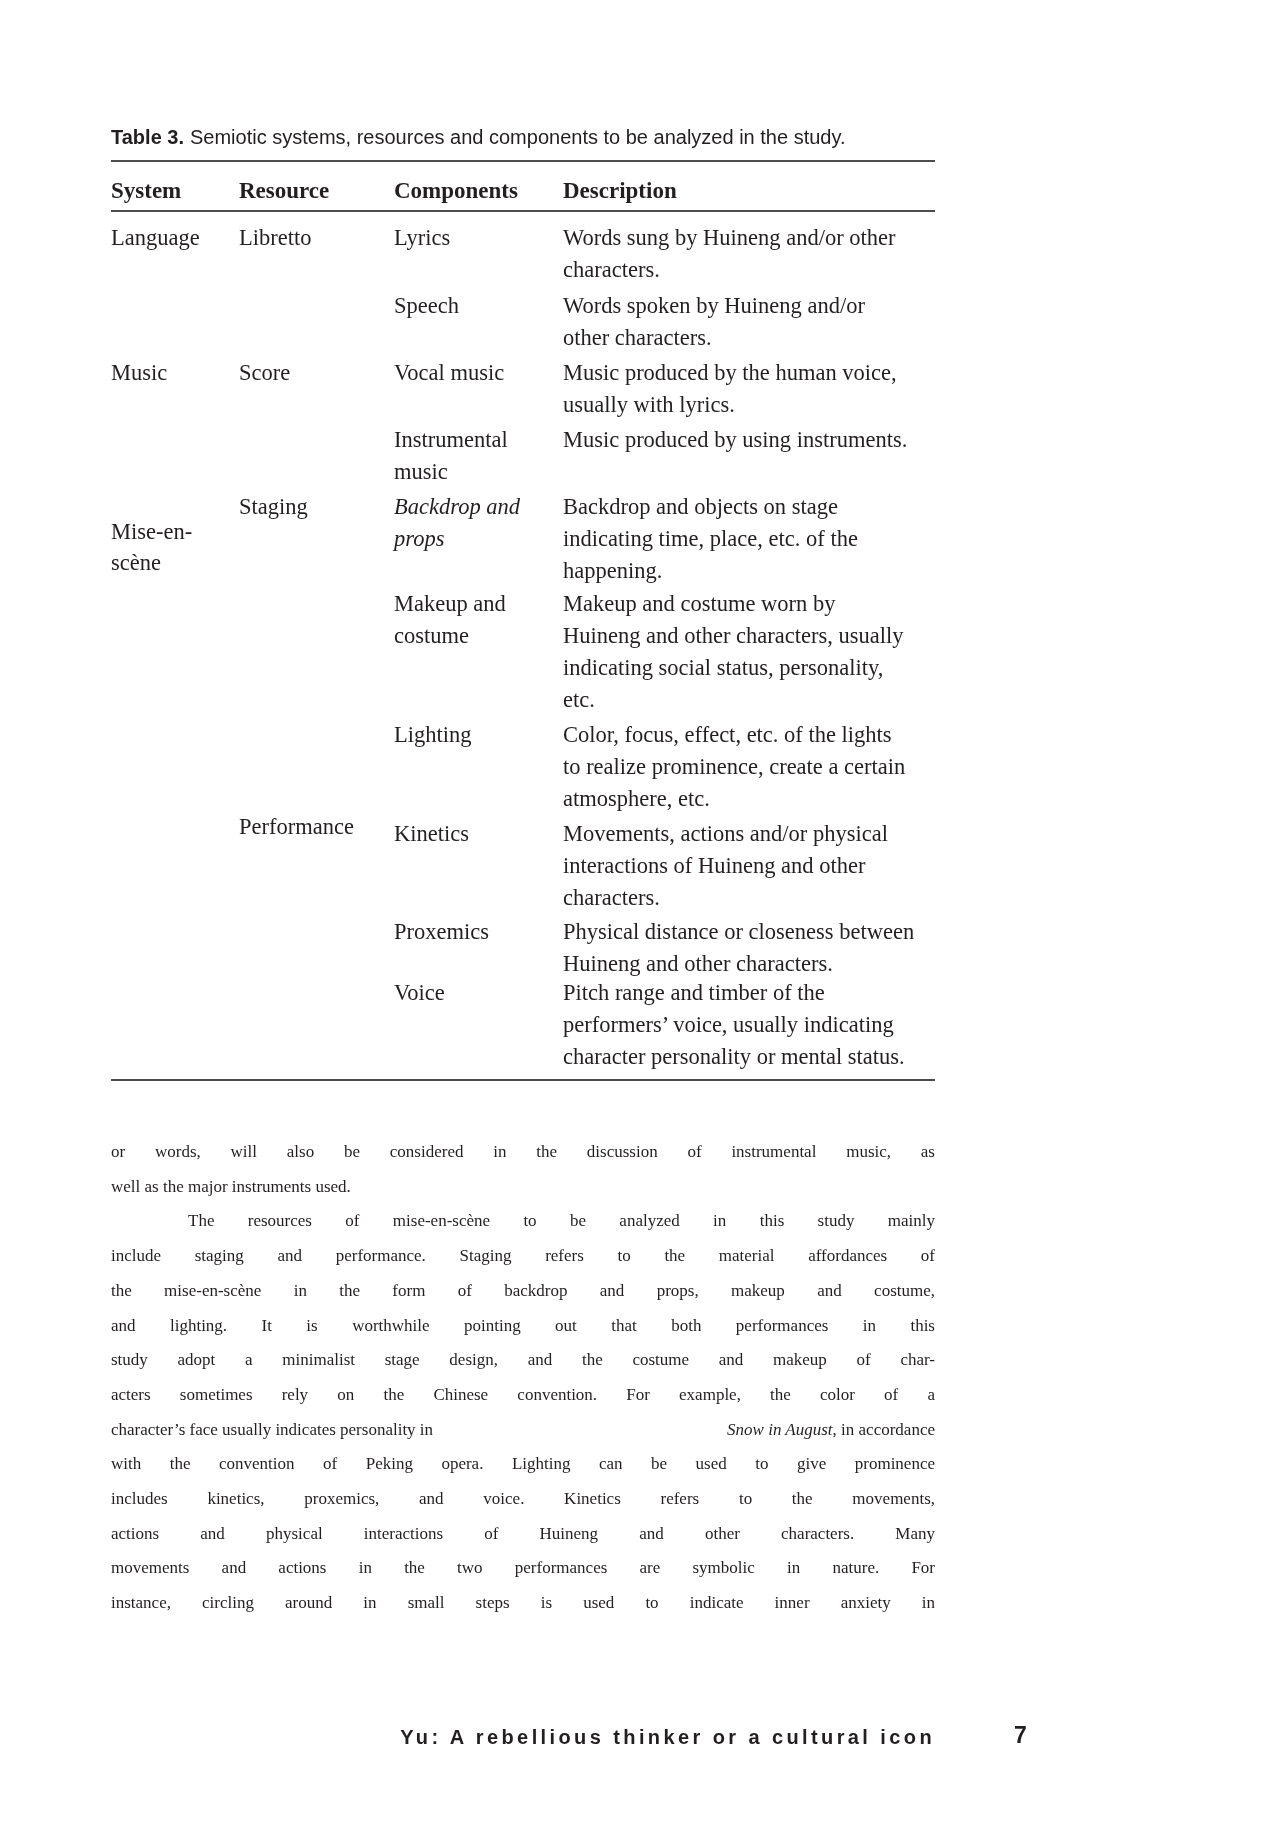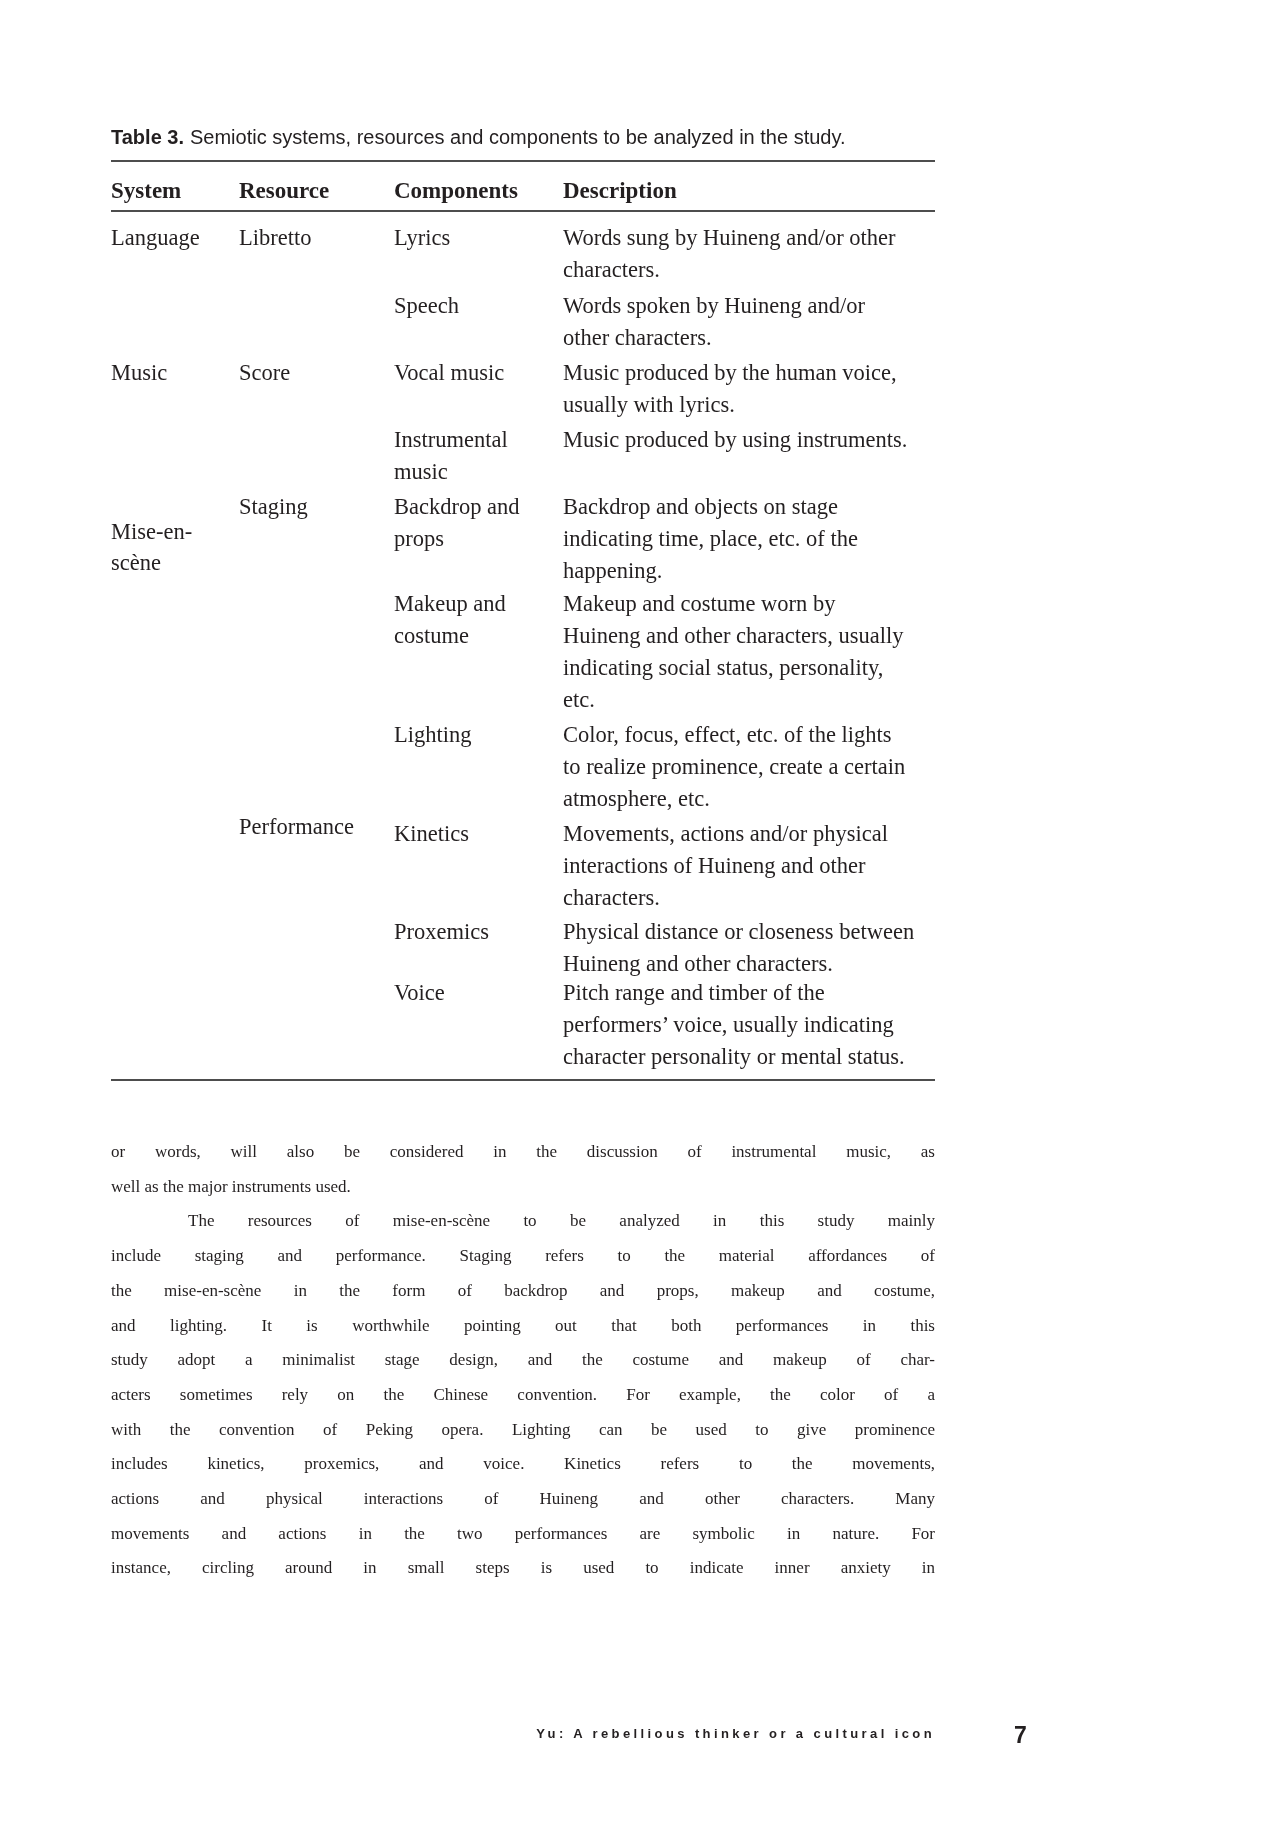--- a/index.html
+++ b/index.html
@@ -17,21 +17,21 @@
   .cell { position: absolute; font-size: 22.5px; line-height: 32px; white-space: pre-line; }
   .c-sys { left: 111px; width: 115px; }
   .c-res { left: 239px; width: 150px; }
   .c-comp { left: 394px; width: 160px; }
   .c-desc { left: 563px; width: 380px; }
 
   .body-text { position: absolute; left: 111px; top: 1135px; width: 824px; font-size: 17px; line-height: 34.7px; text-align: justify; }
   .body-text .l { display: block; text-align: justify; text-align-last: justify; }
   .body-text .l.last { text-align-last: left; }
 
-  .footer-title { position: absolute; top: 1726px; right: 350px; font-size: 13px; font-weight: bold; letter-spacing: 3.4px; white-space: nowrap; }
+  .footer-title { position: absolute; top: 1726px; right: 350px; font-size: 20px; font-weight: bold; letter-spacing: 3.4px; white-space: nowrap; }
   .page-num { position: absolute; top: 1722px; left: 1014px; font-size: 23px; font-weight: bold; }
 </style>
 </head>
 <body>
 
 <div class="caption sans">
   <b>Table 3.</b><span>Semiotic systems, resources and components to be analyzed in the study.</span>
 </div>
 
 <div class="rule" style="top:160px;"></div>
@@ -68,21 +68,21 @@
 <div>
   <div class="cell serif c-comp" style="top:424px;">Instrumental
 music</div>
   <div class="cell serif c-desc" style="top:424px;">Music produced by using instruments.</div>
 </div>
 
 <div>
   <div class="cell serif c-sys" style="top:482px; line-height:31px;margin-top:34px;">Mise-en-
 scène</div>
   <div class="cell serif c-res" style="top:491px;">Staging</div>
-  <div class="cell serif c-comp" style="top:491px;">Backdrop and
+  <div class="cell serif c-comp" style="top:491px;font-style:italic;">Backdrop and
 props</div>
   <div class="cell serif c-desc" style="top:491px;">Backdrop and objects on stage
 indicating time, place, etc. of the
 happening.</div>
 </div>
 
 <div>
   <div class="cell serif c-comp" style="top:588px;">Makeup and
 costume</div>
   <div class="cell serif c-desc" style="top:588px;">Makeup and costume worn by
@@ -123,20 +123,21 @@
 
 <div class="body-text serif">
   <span class="l">or words, will also be considered in the discussion of instrumental music, as</span>
   <span class="l last">well as the major instruments used.</span>
   <span class="l" style="padding-left:77px;">The resources of mise-en-scène to be analyzed in this study mainly</span>
   <span class="l">include staging and performance. Staging refers to the material affordances of</span>
   <span class="l">the mise-en-scène in the form of backdrop and props, makeup and costume,</span>
   <span class="l">and lighting. It is worthwhile pointing out that both performances in this</span>
   <span class="l">study adopt a minimalist stage design, and the costume and makeup of char-</span>
   <span class="l">acters sometimes rely on the Chinese convention. For example, the color of a</span>
+  <span class="l" style="display:flex; justify-content:space-between; white-space:pre;"><span style="display:flex; justify-content:space-between; flex:1; white-space:pre;"><span>character’s face usually indicates personality in </span></span><i>Snow in August</i><span>, in accordance</span></span>
   <span class="l">with the convention of Peking opera. Lighting can be used to give prominence</span>
   <span class="l">includes kinetics, proxemics, and voice. Kinetics refers to the movements,</span>
   <span class="l">actions and physical interactions of Huineng and other characters. Many</span>
   <span class="l">movements and actions in the two performances are symbolic in nature. For</span>
   <span class="l">instance, circling around in small steps is used to indicate inner anxiety in</span>
 </div>
 
 <div class="footer-title sans">Yu: A rebellious thinker or a cultural icon</div>
 <div class="page-num sans">7</div>
 

